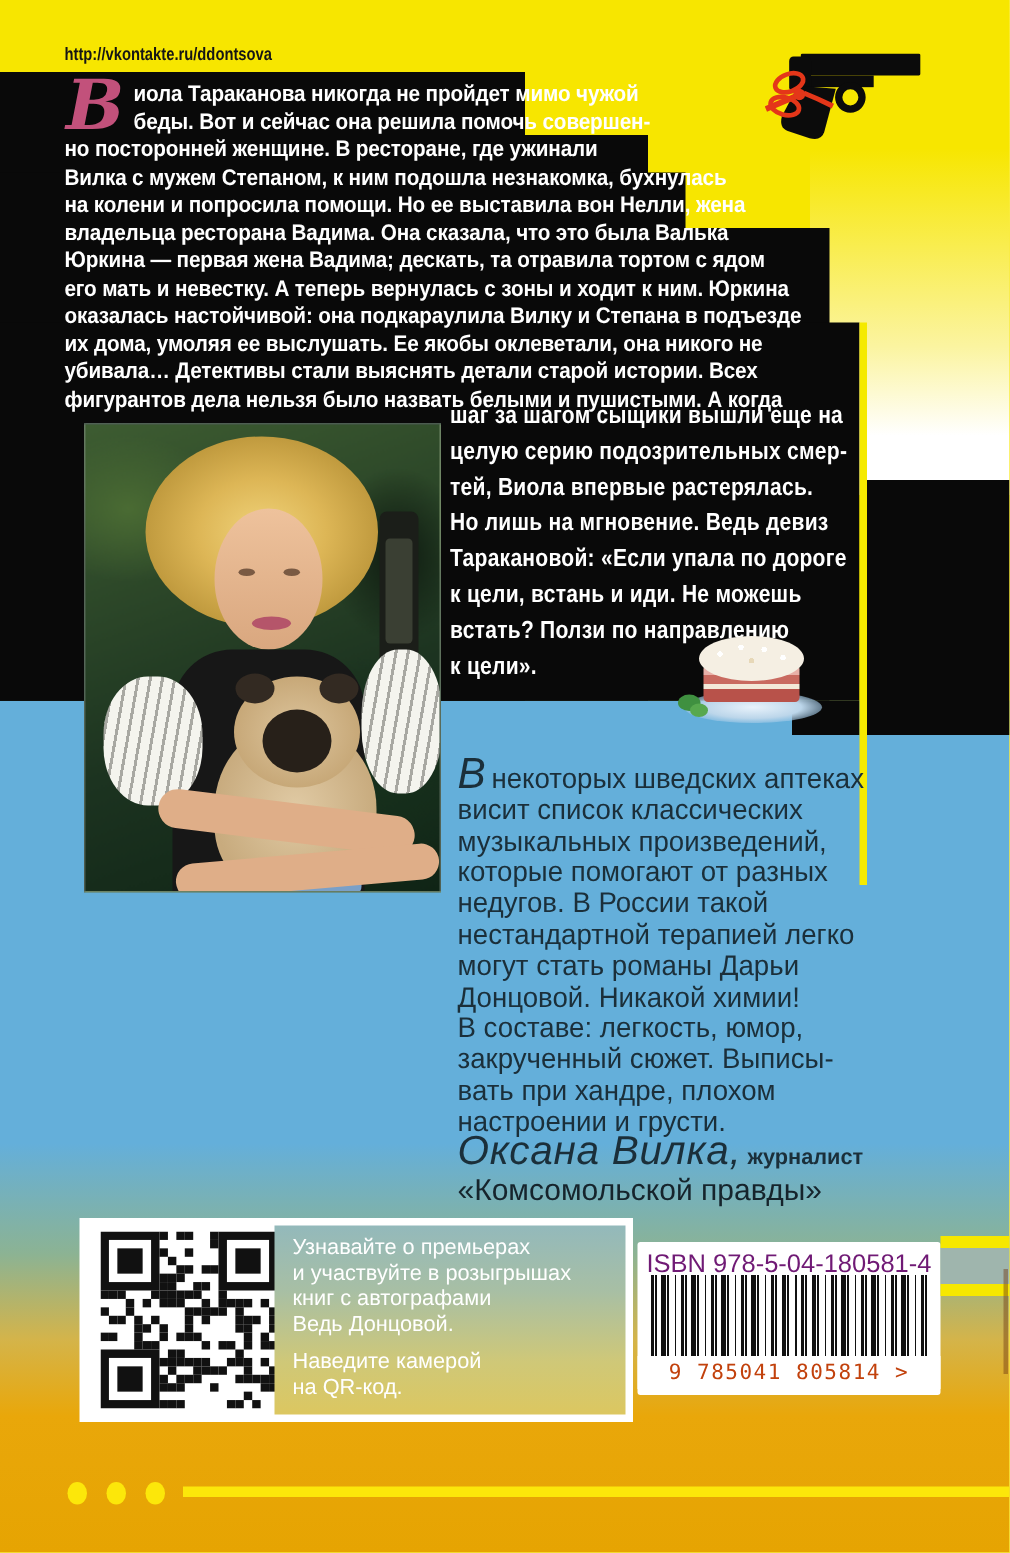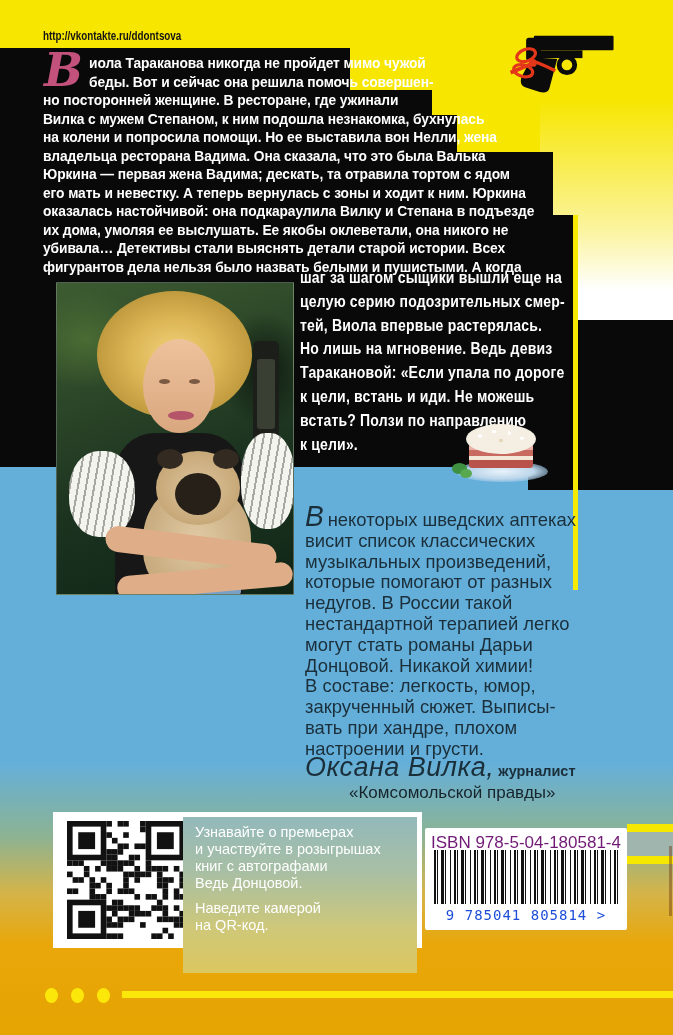--- a/index.html
+++ b/index.html
@@ -85,47 +85,47 @@
       radial-gradient(circle 3px at 50% 55%,#e7d8b8 0 60%,transparent 61%);}
   .ck-mint{left:0;top:46px;width:15px;height:11px;border-radius:50%;background:#3f9040;}
   .ck-mint2{left:8px;top:52px;width:12px;height:9px;border-radius:50%;background:#57a84e;}
   
   .review{position:absolute;left:305px;top:506px;width:300px;color:#1b2f3a;
     font-size:19px;line-height:20.8px;transform:scaleX(.97);transform-origin:0 0;white-space:nowrap;}
   .review .cap{font-style:italic;font-size:29px;font-weight:400;margin-right:4px;}
   .sig{position:absolute;left:305px;top:752px;white-space:nowrap;color:#1b2f3a;}
   .sig .name{font-style:italic;font-size:27px;font-weight:400;letter-spacing:.5px;}
   .sig .role{font-size:14.5px;font-weight:bold;margin-left:4px;}
-  .org{position:absolute;left:305px;top:783px;font-size:17px;color:#16242c;font-weight:500;margin-left:44px;}
+  .org{position:absolute;left:305px;top:783px;font-size:20px;color:#16242c;font-weight:500;}
   
   .pub{position:absolute;left:58px;top:653px;width:219px;height:88px;background:#F0991E;color:#141414;}
   .pub .p1{position:absolute;left:16px;top:16px;font-size:11px;font-weight:bold;letter-spacing:.4px;
     transform:scaleX(.78);transform-origin:0 0;white-space:nowrap;}
   .pub .p2{position:absolute;left:15px;top:28px;font-family:"DejaVu Sans",sans-serif;font-size:26px;
     font-weight:800;transform:scaleX(.62);transform-origin:0 0;white-space:nowrap;}
   .pub .p3{position:absolute;left:15px;top:52px;font-family:"DejaVu Sans",sans-serif;font-size:26px;
     font-weight:800;transform:scaleX(.62);transform-origin:0 0;white-space:nowrap;}
   
   .qrbox{position:absolute;left:53px;top:812px;width:369px;height:136px;background:#fff;}
   .qr-svg{position:absolute;left:14px;top:9px;width:118px;height:118px;}
-  .qr-inset{position:absolute;left:130px;top:5px;width:234px;height:156px;box-sizing:border-box;
+  .qr-inset{position:absolute;left:130px;top:5px;width:234px;height:126px;box-sizing:border-box;
     background:linear-gradient(180deg,#93b9bb 0%,#a8bfa4 35%,#cfc878 72%,#dcc760 100%);
     color:#fff;padding:7px 0 0 12px;}
   .qr-inset .ln{font-size:14.5px;line-height:17px;white-space:nowrap;}
   .qr-inset .gap{height:8px;}
   
   .bcbox{position:absolute;left:425px;top:828px;width:202px;height:102px;background:#fff;border-radius:2px;}
   .bc-isbn{position:absolute;left:0;top:5px;width:100%;text-align:center;font-size:17px;color:#701a75;}
   .bc-bars{position:absolute;left:9px;top:22px;width:184px;height:74px;
     background:repeating-linear-gradient(90deg,
       #111 0 2px,#fff 2px 3px,#111 3px 4px,#fff 4px 7px,
       #111 7px 10px,#fff 10px 11px,#111 11px 12px,#fff 12px 16px,
       #111 16px 17px,#fff 17px 20px);}
   .bc-digits{position:absolute;left:0;top:76px;width:100%;height:22px;background:#fff;text-align:center;
-    font-family:"DejaVu Sans Mono",monospace;font-size:14px;color:#1d4ed8;letter-spacing:1px;line-height:22px;}
+    font-family:"DejaVu Sans Mono",monospace;font-size:14px;color:#c2410c;letter-spacing:1px;line-height:22px;}
   
   .band-teal{position:absolute;left:627px;top:832px;width:46px;height:24px;background:#9FB5AD;}
   .band-y1{position:absolute;left:627px;top:824px;width:46px;height:8px;background:#F6E800;}
   .band-y2{position:absolute;left:627px;top:856px;width:46px;height:8px;background:#F6E800;}
   .edge-dark{position:absolute;left:669px;top:846px;width:3px;height:70px;background:rgba(110,55,18,.45);}
   
   .dots{position:absolute;left:45px;top:988px;display:flex;gap:13px;}
   .dots .dot{width:13px;height:15px;border-radius:50%;background:#FCE70A;}
   .bottom-line{position:absolute;left:122px;top:991px;width:551px;height:7px;background:#FCE70A;}
 </style>

